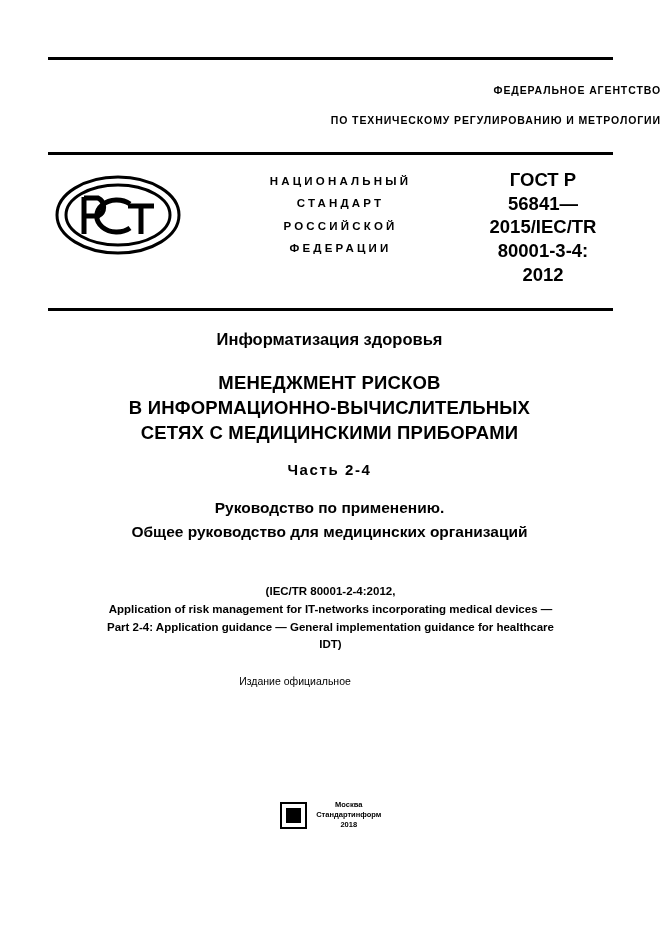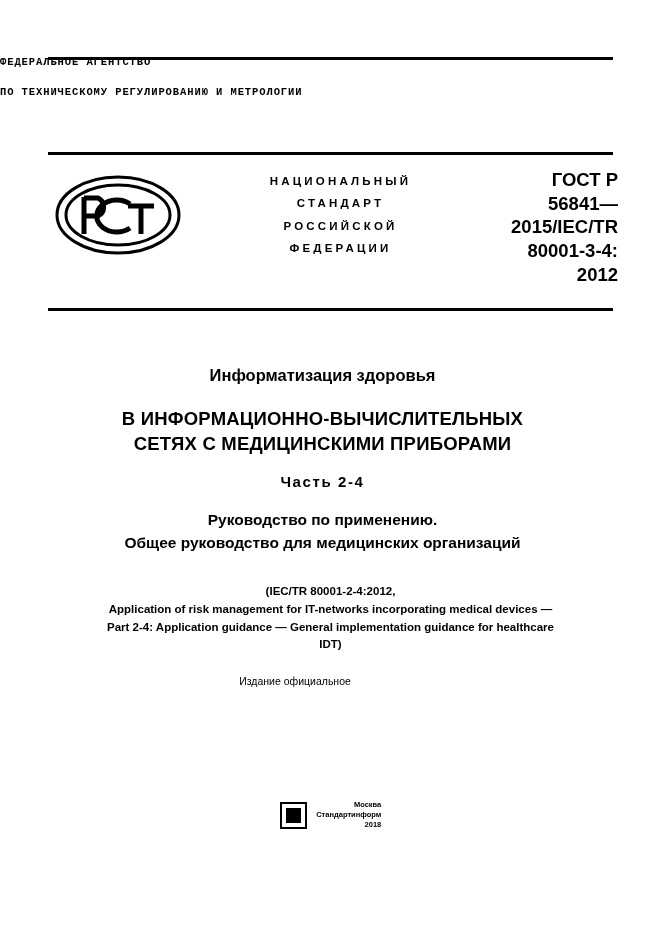--- a/index.html
+++ b/index.html
@@ -18,23 +18,22 @@
 
   .page {
     position: relative;
     width: 661px;
     height: 935px;
     box-sizing: border-box;
   }
 
   
   .agency {
-    text-align: left;
-    padding-top: 56px;
-    font-family: Liberation Mono, monospace;
+    text-align: right;
+    padding-top: 84px;
   }
   .agency-line {
     font-size: 10.5px;
     font-weight: bold;
     letter-spacing: 0.9px;
     line-height: 1.3;
   }
   .agency-line.second {
     margin-top: 16px;
   }
@@ -89,31 +88,30 @@
   }
 
   .gost-number {
     position: absolute;
     left: 420px;
     top: 6px;
     width: 150px;
     font-size: 18.5px;
     font-weight: bold;
     line-height: 1.28;
-    text-align: right;
+    text-align: center;
   }
 
   
   .titles {
     position: absolute;
     top: 330px;
-    left: 40px;
-    width: 565px;
-    text-align: center;
-    margin-top: 36px;
+    left: 47px;
+    width: 565px;
+    text-align: center;
   }
   .t-informatization {
     font-size: 16.5px;
     font-weight: bold;
     margin-bottom: 22px;
   }
   .t-main {
     font-size: 18.5px;
     font-weight: bold;
     line-height: 1.34;
@@ -188,21 +186,21 @@
     bottom: 4px;
     background: #000;
   }
   .pub-text {
     display: inline-block;
     vertical-align: middle;
     margin-left: 5px;
     font-size: 7.5px;
     font-weight: bold;
     line-height: 1.35;
-    text-align: right;
+    text-align: center;
   }
 </style>
 </head>
 <body>
 
 <div class="page">
 
   <div class="rule rule-top"></div>
 
   <div class="agency">
@@ -244,20 +242,21 @@
       <div>2012</div>
     </div>
 
   </div>
 
   <div class="rule rule-bottom"></div>
 
   <div class="titles">
     <div class="t-informatization">Информатизация здоровья</div>
     <div class="t-main">
+      <div>МЕНЕДЖМЕНТ РИСКОВ</div>
       <div>В ИНФОРМАЦИОННО-ВЫЧИСЛИТЕЛЬНЫХ</div>
       <div>СЕТЯХ С МЕДИЦИНСКИМИ ПРИБОРАМИ</div>
     </div>
     <div class="t-part">Часть 2-4</div>
     <div class="t-sub">
       <div>Руководство по применению.</div>
       <div>Общее руководство для медицинских организаций</div>
     </div>
   </div>
 

